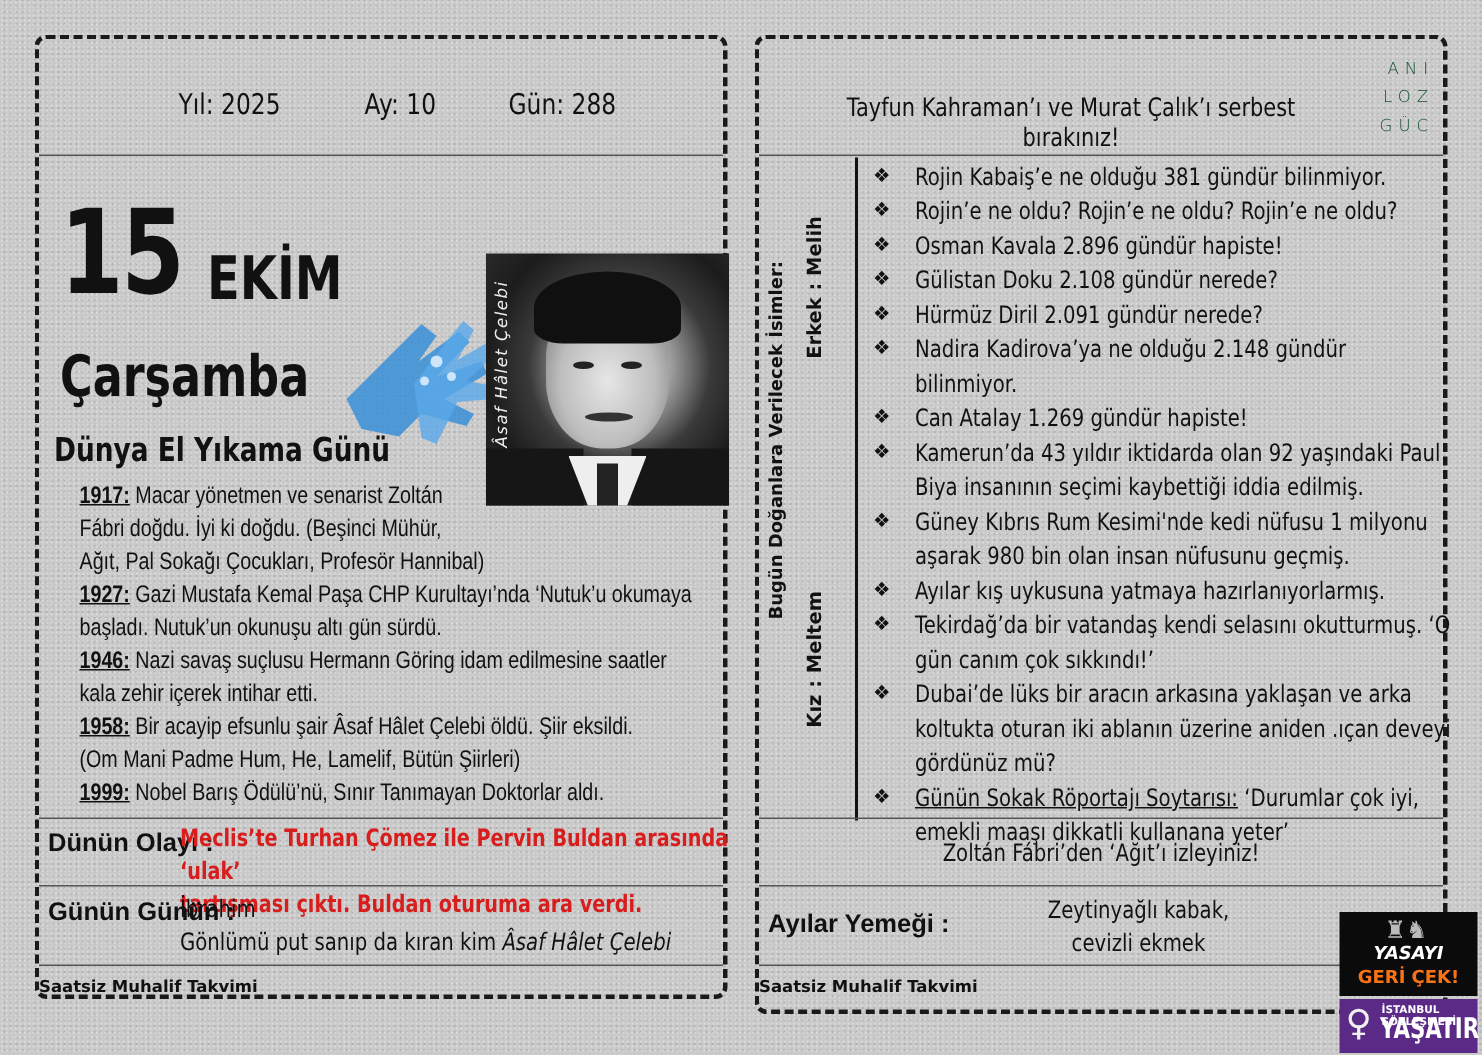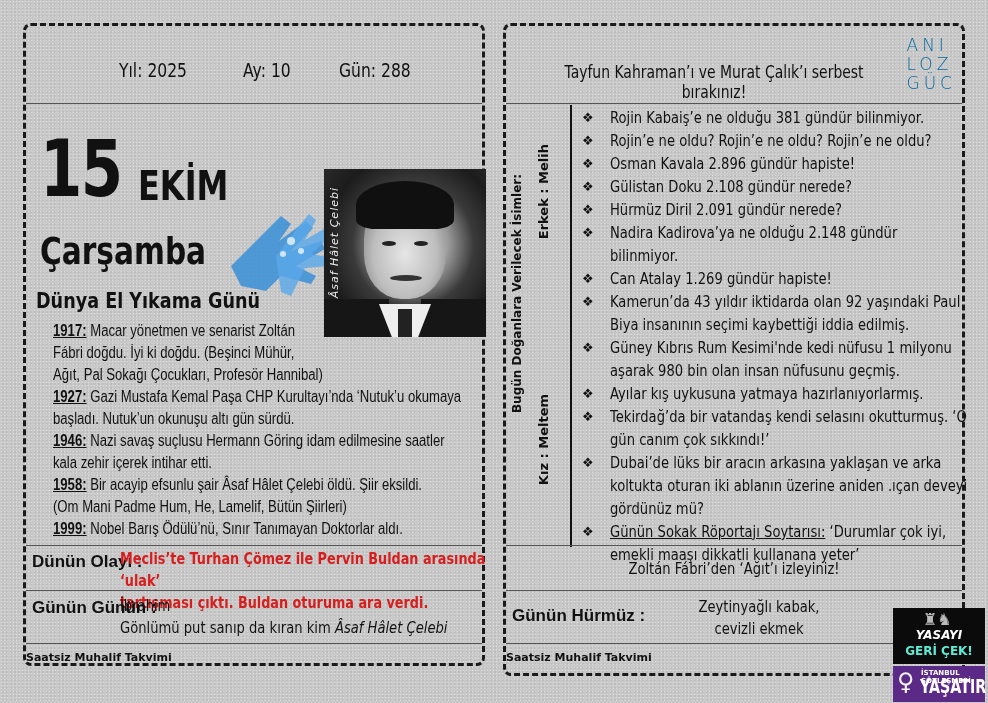--- a/index.html
+++ b/index.html
@@ -51,35 +51,35 @@
   .events .narrow { width: 345px; }
 
   .lbl-small { position: absolute; font-size: 17px; font-family: Liberation Sans, sans-serif; font-weight: bold; color: #111; }
   .red-text { position: absolute; left: 94px; top: 522px; font-size: 16px; line-height: 22px; color: #d81d1d; font-weight: bold; font-family: "DejaVu Sans", sans-serif; transform: scaleX(0.8); transform-origin: left; width: 460px; }
   .quote { position: absolute; left: 94px; top: 569px; font-size: 16px; line-height: 22px; font-family: "DejaVu Sans", sans-serif; transform: scaleX(0.82); transform-origin: left; width: 440px; }
   .quote i { font-style: italic; }
   .footer-lbl { position: absolute; left: 0; right: 0; text-align: left; font-size: 11px; font-weight: bold; font-family: "DejaVu Sans", sans-serif; }
 
   
   .slogan { position: absolute; left: 0; right: 40px; top: 36px; text-align: center; font-size: 17px; font-family: "DejaVu Sans", sans-serif; transform: scaleX(0.82); }
-  .logo { position: absolute; right: 6px; top: 10px; color: #0369a1; font-size: 17px; line-height: 19px; letter-spacing: 4px; font-family: "DejaVu Sans", sans-serif; font-weight: 300; text-align: left; }
+  .logo { position: absolute; right: 6px; top: 10px; color: #14532d; font-size: 11px; line-height: 19px; letter-spacing: 4px; font-family: "DejaVu Sans", sans-serif; font-weight: 300; text-align: right; }
   .names-col { position: absolute; left: 0; top: 78px; width: 70px; height: 442px; }
   .vertical { position: absolute; writing-mode: vertical-rl; transform: rotate(180deg); font-family: "DejaVu Sans", sans-serif; font-weight: bold; white-space: nowrap; }
   .list-divider { position: absolute; left: 64px; top: 79px; width: 2px; height: 442px; background: #111; }
   .news { position: absolute; left: 72px; top: 80px; width: 390px; font-family: "DejaVu Sans", sans-serif; font-size: 16px; line-height: 23px; }
   .news li { list-style: none; position: relative; padding-left: 32px; }
   .news li .txt { display: block; transform: scaleX(0.82); transform-origin: left; width: 122%; }
   .news li .bullet { position: absolute; left: 4px; top: 0; font-size: 13px; }
   .news li .u { text-decoration: underline; }
   .center-line { position: absolute; left: 0; right: 0; text-align: center; font-size: 16px; font-family: "DejaVu Sans", sans-serif; transform: scaleX(0.82); }
   .food { position: absolute; left: 90px; right: 40px; text-align: center; font-size: 16px; line-height: 22px; font-family: "DejaVu Sans", sans-serif; transform: scaleX(0.82); }
 
   .badge1 { position: absolute; left: 893px; top: 608px; width: 92px; height: 56px; background: #0b0b0b; color: #fff; text-align: center; font-family: "DejaVu Sans", sans-serif; font-weight: bold; }
   .badge1 .l1 { position: absolute; top: 20px; left: 0; right: 0; font-size: 12px; font-style: italic; }
-  .badge1 .l2 { position: absolute; top: 36px; left: 0; right: 0; font-size: 12px; color: #5eead4; }
+  .badge1 .l2 { position: absolute; top: 36px; left: 0; right: 0; font-size: 12px; color: #f97316; }
   .badge1 .chess { position: absolute; top: 2px; left: 30px; font-size: 16px; color: #bbb; }
   .badge2 { position: absolute; left: 893px; top: 666px; width: 92px; height: 36px; background: #5b2a86; color: #fff; font-family: "DejaVu Sans", sans-serif; font-weight: bold; }
   .badge2 .sym { position: absolute; left: 4px; top: 4px; font-size: 24px; line-height: 1; color: #f0f0f0; }
   .badge2 .t1 { position: absolute; left: 28px; top: 3px; font-size: 7px; }
   .badge2 .t2 { position: absolute; left: 27px; top: 11px; font-size: 19px; line-height: 1; transform: scaleX(0.75); transform-origin: left; }
 </style>
 </head>
 <body>
 
 <div id="left-card" class="card">
@@ -211,21 +211,21 @@
       </li>
     <li>
         <span class="bullet">❖</span>
         <span class="txt"><span class="u">Günün Sokak Röportajı Soytarısı:</span><span> ‘Durumlar çok iyi, emekli  maaşı dikkatli kullanana yeter’</span></span>
       </li>
   </ul>
 
   <div class="hline" style="top:519px;"></div>
   <div class="center-line" style="top:533px;">Zoltán Fábri’den ‘Ağıt’ı izleyiniz!</div>
   <div class="hline" style="top:564px;"></div>
-  <span class="lbl-small" style="left:6px; top:580px;">Günün Hürmüz :</span>
+  <span class="lbl-small" style="left:6px; top:580px;">Ayılar Yemeği :</span>
   <div class="food" style="top:570px;">
     <div>Zeytinyağlı kabak,</div>
     <div>cevizli ekmek</div>
   </div>
   <div class="hline" style="top:617px;"></div>
   <div class="footer-lbl" style="top:625px;">Saatsiz Muhalif Takvimi</div>
 </div>
 
 <div class="badge1">
   <span class="chess">♜♞</span>

